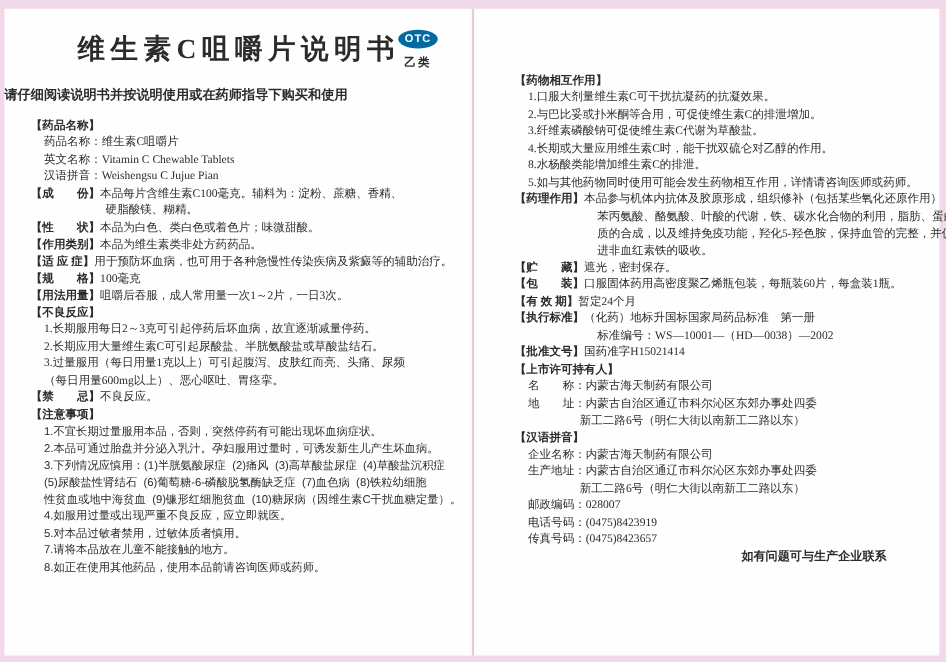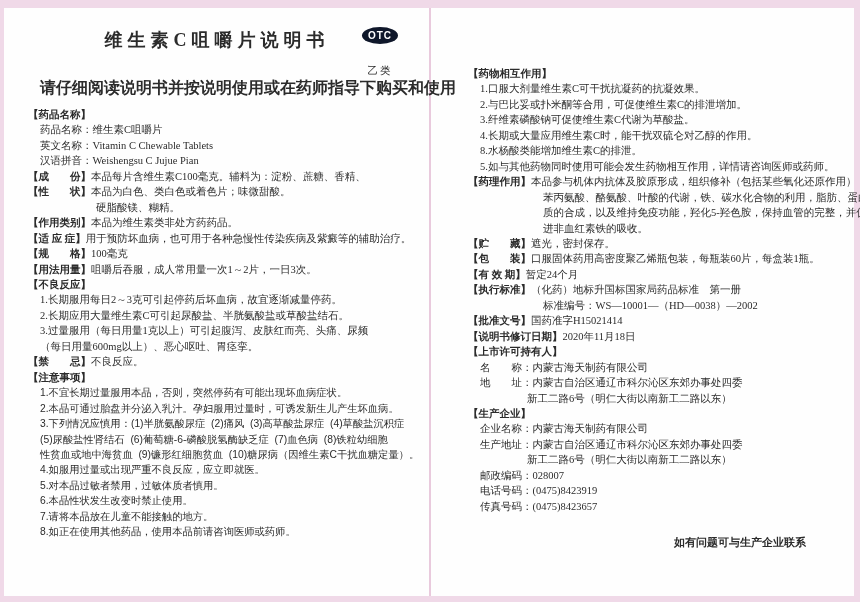--- a/index.html
+++ b/index.html
@@ -18,54 +18,54 @@
   .page{
     position:absolute;left:4px;top:8px;right:6px;bottom:6px;
     background:var(--page-bg);
   }
   .divider{
     position:absolute;left:425px;top:0;bottom:0;width:2px;
     background:var(--divider-pink);
   }
   .doc-title{
     position:absolute;left:0;top:20px;width:426px;
-    text-align:center;font-size:18px;font-weight:bold;
+    text-align:center;font-size:25px;font-weight:bold;
     letter-spacing:5px;white-space:nowrap;
   }
   .doc-subtitle{
     position:absolute;left:0;top:70px;width:488px;
-    text-align:center;font-size:16px;font-weight:bold;
+    font-size:12px;font-weight:bold;
     font-family:"Liberation Sans","DejaVu Sans",sans-serif;
     white-space:nowrap;
   }
   .otc-badge{position:absolute;left:354px;top:19px;width:44px;text-align:center;}
   .otc-oval{
-    width:36px;height:17px;margin:0 auto;background:#0f172a;border-radius:50%;
+    width:36px;height:17px;margin:0 auto;background:#0369a1;border-radius:50%;
     color:#fff;font-family:"Liberation Sans","DejaVu Sans",sans-serif;
     font-weight:bold;font-size:10px;line-height:17px;letter-spacing:1px;
   }
-  .otc-class{font-size:10.5px;margin-top:20px;letter-spacing:2px;}
+  .otc-class{font-size:10.5px;margin-top:6px;letter-spacing:2px;font-weight:bold;}
   .col{
     position:absolute;font-size:10.5px;line-height:15.45px;
   }
   .col.left{left:24px;top:99px;width:402px;}
   .col.right{left:464px;top:58px;width:388px;}
   .ln{white-space:pre;}
   .ln b{font-weight:bold;}
   .ind0{padding-left:0;}
   .ind1{padding-left:12px;}
   .ind2{padding-left:68px;}
   .ind3{padding-left:75px;}
   .ind4{padding-left:59px;}
   .bd{
     font-family:"Liberation Sans","DejaVu Sans",sans-serif;
     font-weight:normal;font-size:10.3px;
   }
   .contact{
-    margin-top:21px;text-align:right;padding-right:50px;
+    text-align:right;padding-right:50px;
     font-family:"Liberation Sans","DejaVu Sans",sans-serif;
     font-weight:bold;font-size:11px;white-space:pre;
   }
 </style>
 </head>
 <body>
 
 <div class="page">
   <div class="divider"></div>
 
@@ -76,41 +76,40 @@
     <div class="otc-oval">OTC</div>
     <div class="otc-class">乙类</div>
   </div>
 
   <div class="col left">
       <div class="ln ind0"><b>【药品名称】</b></div>
       <div class="ln ind1"><span>药品名称：维生素C咀嚼片</span></div>
       <div class="ln ind1"><span>英文名称：Vitamin C Chewable Tablets</span></div>
       <div class="ln ind1"><span>汉语拼音：Weishengsu C Jujue Pian</span></div>
       <div class="ln ind0"><b>【成　　份】</b><span>本品每片含维生素C100毫克。辅料为：淀粉、蔗糖、香精、</span></div>
+      <div class="ln ind2"><span>硬脂酸镁、糊精。</span></div>
       <div class="ln ind0"><b>【性　　状】</b><span>本品为白色、类白色或着色片；味微甜酸。</span></div>
-      <div class="ln ind2"><span>硬脂酸镁、糊精。</span></div>
       <div class="ln ind0"><b>【作用类别】</b><span>本品为维生素类非处方药药品。</span></div>
       <div class="ln ind0"><b>【适 应 症】</b><span>用于预防坏血病，也可用于各种急慢性传染疾病及紫癜等的辅助治疗。</span></div>
       <div class="ln ind0"><b>【规　　格】</b><span>100毫克</span></div>
       <div class="ln ind0"><b>【用法用量】</b><span>咀嚼后吞服，成人常用量一次1～2片，一日3次。</span></div>
       <div class="ln ind0"><b>【不良反应】</b></div>
       <div class="ln ind1"><span>1.长期服用每日2～3克可引起停药后坏血病，故宜逐渐减量停药。</span></div>
       <div class="ln ind1"><span>2.长期应用大量维生素C可引起尿酸盐、半胱氨酸盐或草酸盐结石。</span></div>
       <div class="ln ind1"><span>3.过量服用（每日用量1克以上）可引起腹泻、皮肤红而亮、头痛、尿频</span></div>
       <div class="ln ind1"><span>（每日用量600mg以上）、恶心呕吐、胃痉挛。</span></div>
       <div class="ln ind0"><b>【禁　　忌】</b><span>不良反应。</span></div>
       <div class="ln ind0"><b>【注意事项】</b></div>
       <div class="ln ind1 bd"><span>1.不宜长期过量服用本品，否则，突然停药有可能出现坏血病症状。</span></div>
       <div class="ln ind1 bd"><span>2.本品可通过胎盘并分泌入乳汁。孕妇服用过量时，可诱发新生儿产生坏血病。</span></div>
       <div class="ln ind1 bd"><span>3.下列情况应慎用：(1)半胱氨酸尿症  (2)痛风  (3)高草酸盐尿症  (4)草酸盐沉积症</span></div>
       <div class="ln ind1 bd"><span>(5)尿酸盐性肾结石  (6)葡萄糖-6-磷酸脱氢酶缺乏症  (7)血色病  (8)铁粒幼细胞</span></div>
       <div class="ln ind1 bd"><span>性贫血或地中海贫血  (9)镰形红细胞贫血  (10)糖尿病（因维生素C干扰血糖定量）。</span></div>
       <div class="ln ind1 bd"><span>4.如服用过量或出现严重不良反应，应立即就医。</span></div>
       <div class="ln ind1 bd"><span>5.对本品过敏者禁用，过敏体质者慎用。</span></div>
-      <div class="ln ind1 bd"><span>6.本品性状发生改变时禁止使用。</span></div>
       <div class="ln ind1 bd"><span>7.请将本品放在儿童不能接触的地方。</span></div>
       <div class="ln ind1 bd"><span>8.如正在使用其他药品，使用本品前请咨询医师或药师。</span></div>
     </div>
 
   <div class="col right">
     <div>
         <div class="ln ind0"><b>【药物相互作用】</b></div>
         <div class="ln ind1"><span>1.口服大剂量维生素C可干扰抗凝药的抗凝效果。</span></div>
         <div class="ln ind1"><span>2.与巴比妥或扑米酮等合用，可促使维生素C的排泄增加。</span></div>
         <div class="ln ind1"><span>3.纤维素磷酸钠可促使维生素C代谢为草酸盐。</span></div>
@@ -120,26 +119,25 @@
         <div class="ln ind0"><b>【药理作用】</b><span>本品参与机体内抗体及胶原形成，组织修补（包括某些氧化还原作用），</span></div>
         <div class="ln ind3"><span>苯丙氨酸、酪氨酸、叶酸的代谢，铁、碳水化合物的利用，脂肪、蛋白</span></div>
         <div class="ln ind3"><span>质的合成，以及维持免疫功能，羟化5-羟色胺，保持血管的完整，并促</span></div>
         <div class="ln ind3"><span>进非血红素铁的吸收。</span></div>
         <div class="ln ind0"><b>【贮　　藏】</b><span>遮光，密封保存。</span></div>
         <div class="ln ind0"><b>【包　　装】</b><span>口服固体药用高密度聚乙烯瓶包装，每瓶装60片，每盒装1瓶。</span></div>
         <div class="ln ind0"><b>【有 效 期】</b><span>暂定24个月</span></div>
         <div class="ln ind0"><b>【执行标准】</b><span>（化药）地标升国标国家局药品标准　第一册</span></div>
         <div class="ln ind3"><span>标准编号：WS—10001—（HD—0038）—2002</span></div>
         <div class="ln ind0"><b>【批准文号】</b><span>国药准字H15021414</span></div>
-        <div class="ln ind0"><b>【说明书修订日期】</b><span>2020年11月18日</span></div>
         <div class="ln ind0"><b>【上市许可持有人】</b></div>
         <div class="ln ind1"><span>名　　称：内蒙古海天制药有限公司</span></div>
         <div class="ln ind1"><span>地　　址：内蒙古自治区通辽市科尔沁区东郊办事处四委</span></div>
         <div class="ln ind4"><span>新工二路6号（明仁大街以南新工二路以东）</span></div>
-        <div class="ln ind0"><b>【生产企业】</b></div>
+        <div class="ln ind0"><b>【汉语拼音】</b></div>
         <div class="ln ind1"><span>企业名称：内蒙古海天制药有限公司</span></div>
         <div class="ln ind1"><span>生产地址：内蒙古自治区通辽市科尔沁区东郊办事处四委</span></div>
         <div class="ln ind4"><span>新工二路6号（明仁大街以南新工二路以东）</span></div>
         <div class="ln ind1"><span>邮政编码：028007</span></div>
         <div class="ln ind1"><span>电话号码：(0475)8423919</span></div>
         <div class="ln ind1"><span>传真号码：(0475)8423657</span></div>
       </div>
     <div class="contact">如有问题可与生产企业联系</div>
   </div>
 </div>

